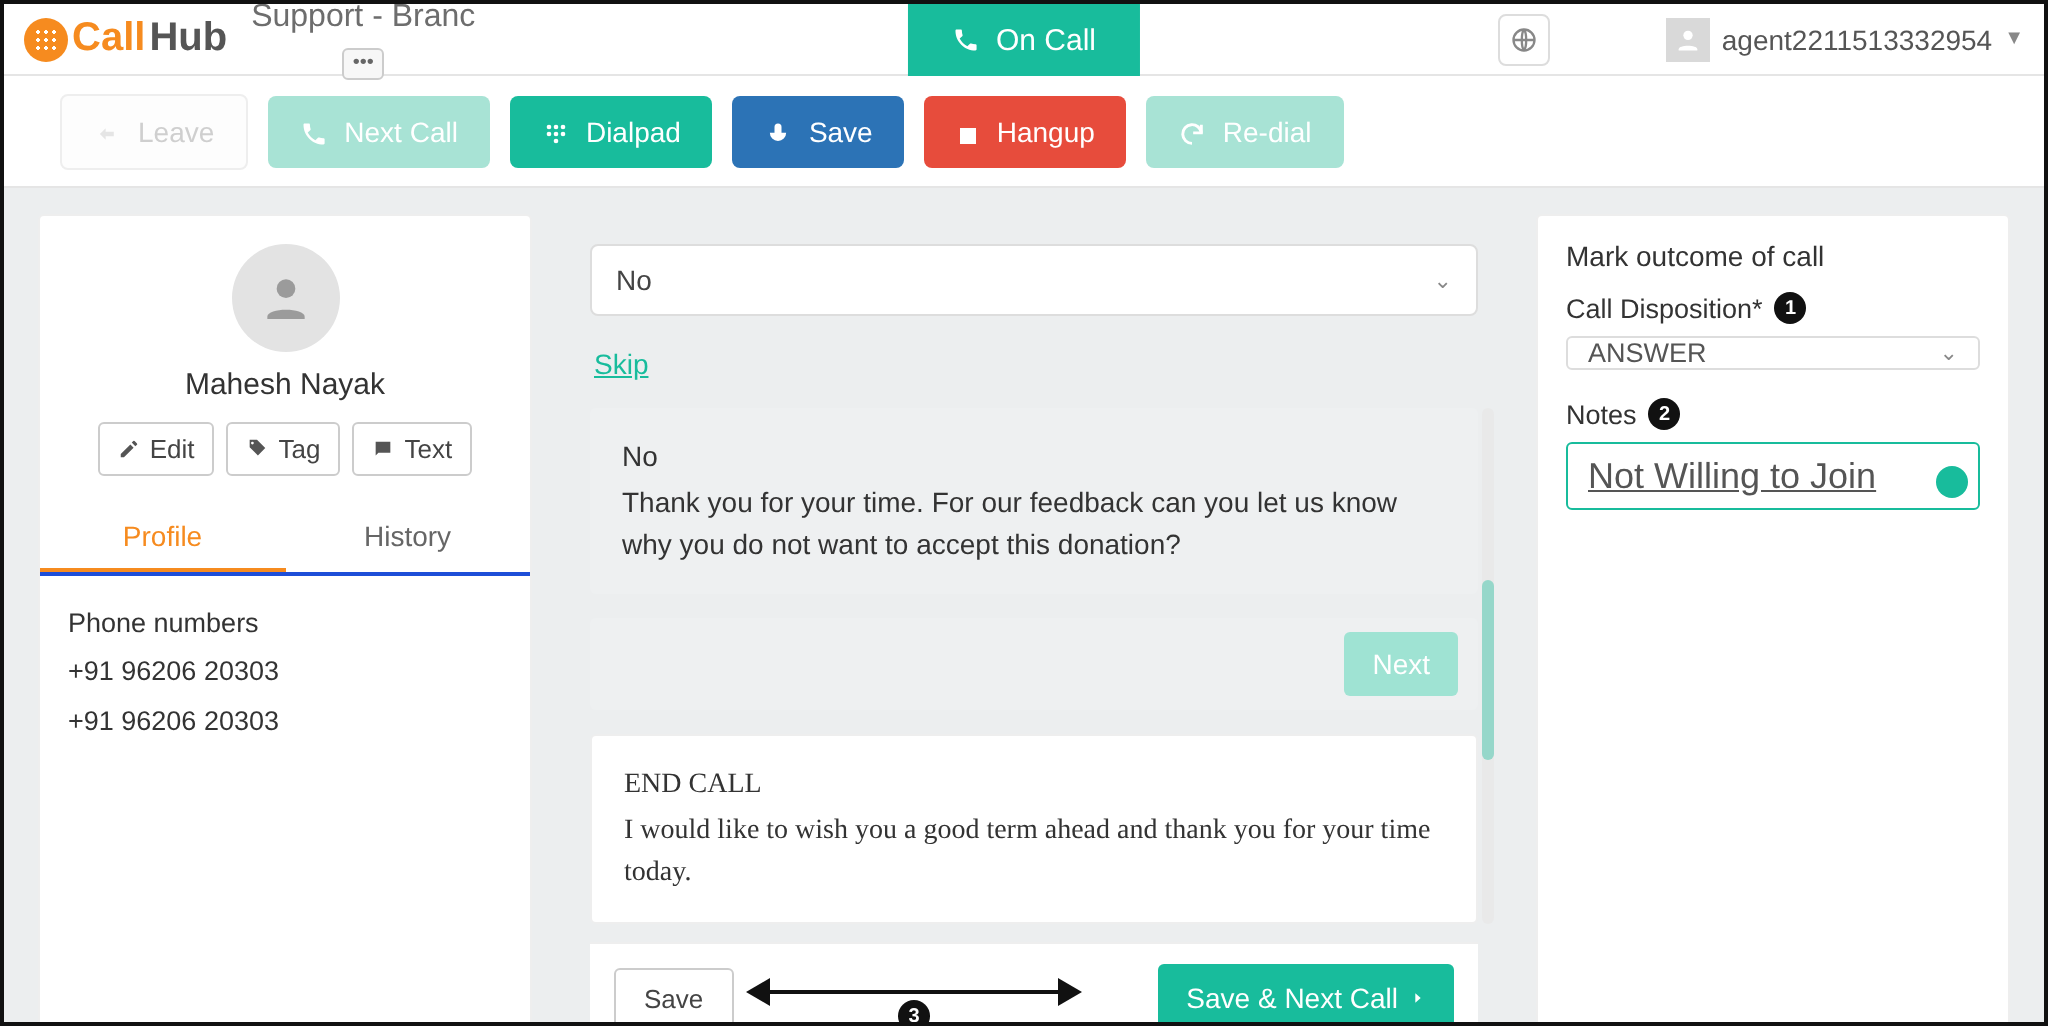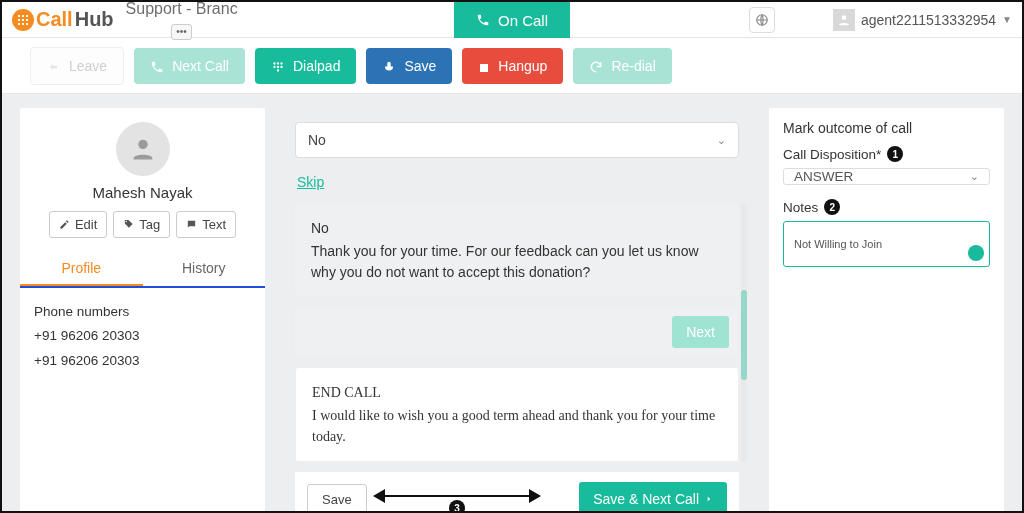--- a/index.html
+++ b/index.html
@@ -113,21 +113,21 @@
   .arrow-line { position:absolute; left:0; right:0; top:9px; height:2px; background:#111;}
   .arrow-head-l, .arrow-head-r { position:absolute; top:3px; width:0; height:0; border-top:7px solid transparent; border-bottom:7px solid transparent;}
   .arrow-head-l { left:-2px; border-right:12px solid #111;}
   .arrow-head-r { right:-2px; border-left:12px solid #111;}
   .badge-num { position:absolute; width:16px; height:16px; border-radius:50%; background:#111; color:#fff; font-size:10px; display:flex; align-items:center; justify-content:center; font-weight:600;}
   
   .outcome-panel { padding:12px 14px; position:relative;}
   .outcome-title { font-size:14px; color:#333; margin-bottom:10px;}
   .field-label { font-size:13.5px; color:#333; margin-bottom:6px; display:flex; align-items:center; gap:6px;}
   .disposition-select { width:100%; border:1px solid #ddd; border-radius:3px; padding:0 10px; display:flex; justify-content:space-between; align-items:center; font-size:13.5px; color:#555; margin-bottom:14px;}
-  .notes-box { border:1.5px solid #18bc9c; border-radius:3px; padding:8px 10px; font-size:11px; color:#555; height:46px; width:100%; outline:none; position:relative;}
+  .notes-box { border:1.5px solid #18bc9c; border-radius:3px; padding:8px 10px; font-size:18px; color:#555; height:34px; width:100%; outline:none; position:relative;text-decoration:underline;}
   .notes-wrap { position:relative;}
   .notes-resize { position:absolute; right:6px; bottom:6px; width:16px; height:16px; border-radius:50%; background:#18bc9c;}
   .rate-link { position:absolute; bottom:10px; left:0; right:0; text-align:center; color:#f68b1f; text-decoration:underline; font-size:13.5px;}
   svg { display:block;}
 </style>
 </head>
 <body>
 
 <div class="topbar">
   <div class="logo">

